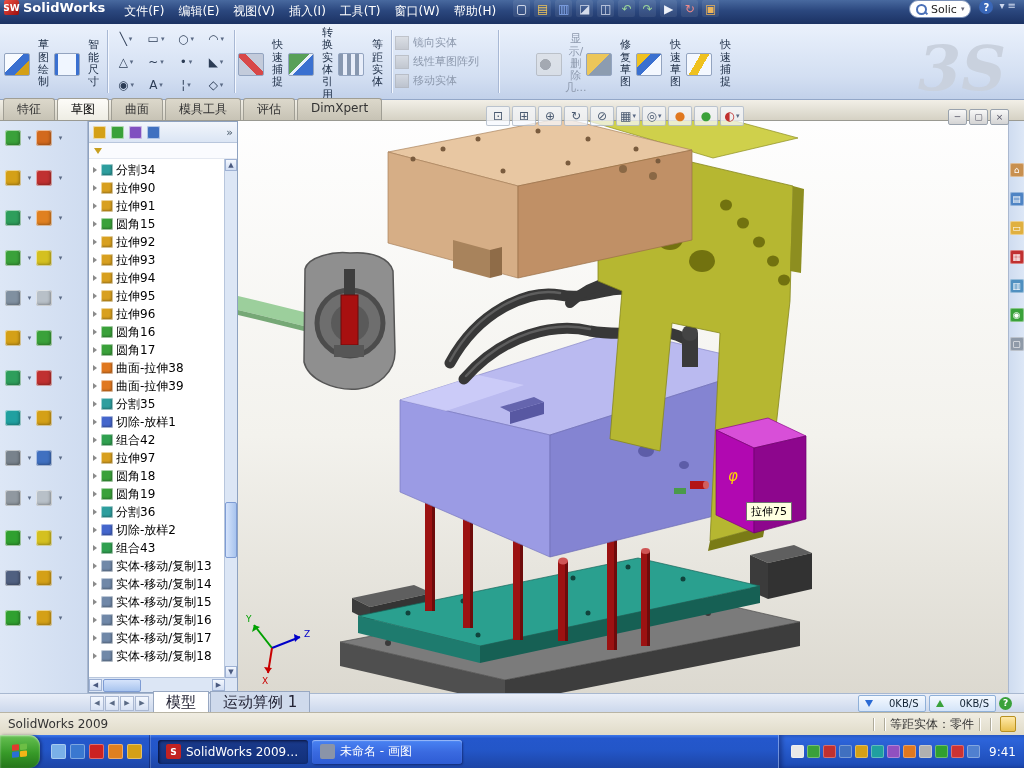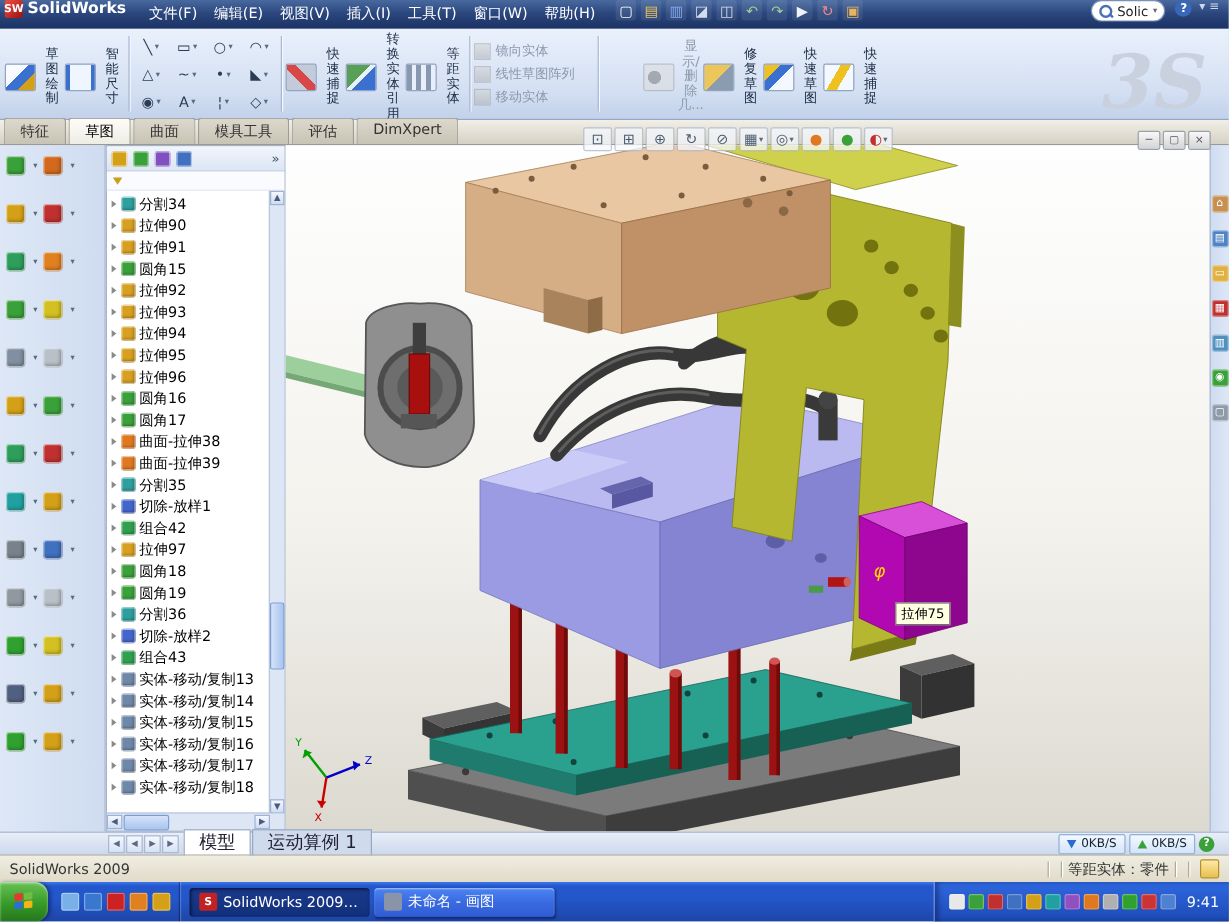--- a/index.html
+++ b/index.html
@@ -119,21 +119,21 @@
   
   #bottom-bar{position:absolute;left:0;top:693px;width:1024px;height:19px;box-sizing:border-box;
     background:linear-gradient(#e9eef8,#ccd8ec);border-top:1px solid #a8b8d0;display:flex;align-items:center}
   #bottom-nav{display:flex;margin-left:90px}
   .bnav{width:14px;height:15px;font-size:7px;color:#5a6a85;display:flex;align-items:center;justify-content:center;
     background:linear-gradient(#f4f8ff,#d8e2f4);border:1px solid #aab8d2;margin-right:1px;box-sizing:border-box}
   #bottom-tabs{display:flex;margin-left:3px}
   .btab{padding:1px 12px 2px;font-size:15px;color:#223;border:1px solid #98a8c2;background:#cfdaec;margin-right:1px;white-space:nowrap}
   .btab.active{background:#fff}
   #net-area{margin-left:auto;display:flex;align-items:center;gap:3px;margin-right:12px}
-  .net-chip{display:flex;align-items:center;gap:4px;background:linear-gradient(#f4f9ff,#d4e4f8);
+  .net-chip{display:flex;align-items:center;gap:16px;background:linear-gradient(#f4f9ff,#d4e4f8);
     border:1px solid #8fb0d8;border-radius:2px;height:15px;padding:0 6px;font-size:10px;color:#123}
   .arrow-down{width:0;height:0;border-top:7px solid #2a6ad4;border-left:4px solid transparent;border-right:4px solid transparent}
   .arrow-up{width:0;height:0;border-bottom:7px solid #3aa13a;border-left:4px solid transparent;border-right:4px solid transparent}
   .net-help{width:13px;height:13px;border-radius:50%;background:#3aa13a;color:#fff;font-size:9px;font-weight:bold;
     display:flex;align-items:center;justify-content:center}
   
   #status-bar{position:absolute;left:0;top:712px;width:1024px;height:23px;box-sizing:border-box;
     background:linear-gradient(#f0ede2,#e0dbc9);border-top:1px solid #b8b4a4;display:flex;align-items:center;
     padding:0 8px;color:#333;font-size:12px}
   .sdiv{width:1px;height:13px;background:#aeaa9a;box-shadow:1px 0 0 #fff;margin:0 5px}

